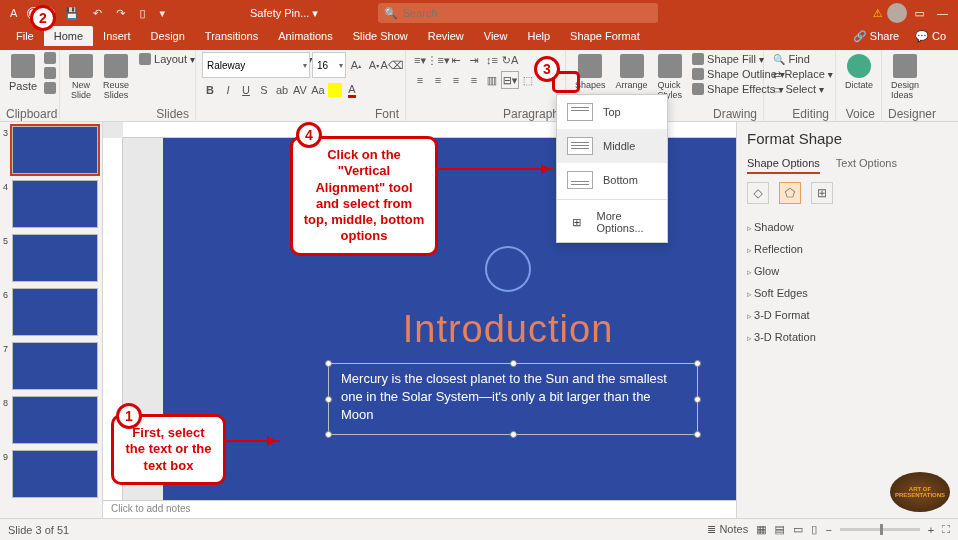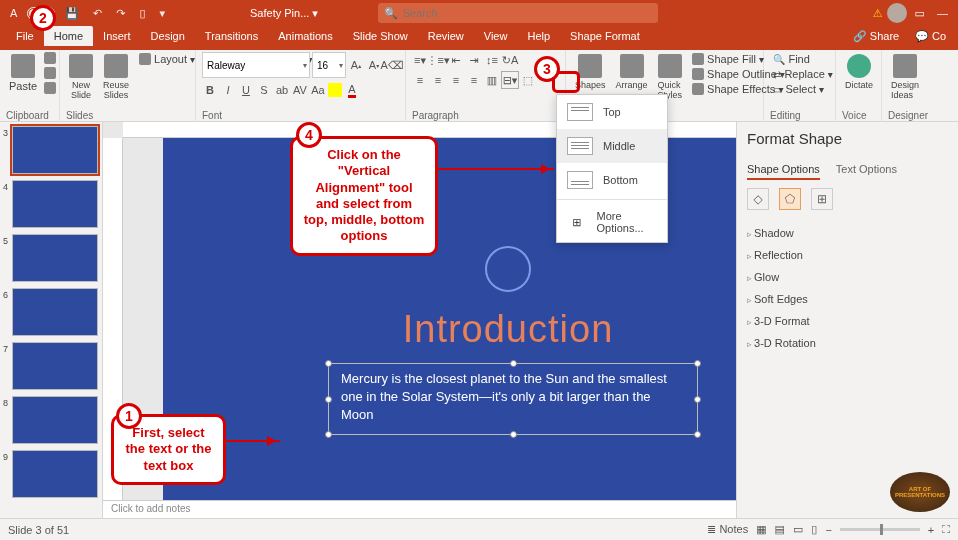--- a/index.html
+++ b/index.html
@@ -13,21 +13,21 @@
 .titlebar .tright{position:absolute;right:6px;display:flex;align-items:center;gap:4px}
 .titlebar .avatar{width:20px;height:20px;border-radius:50%;background:#b7a9a0;display:inline-block}
 .menubar{height:24px;background:#c43e1c;display:flex;align-items:flex-start;padding:0 6px;gap:0;color:#fff;position:relative}
 .menubar .mitem{padding:4px 10px;cursor:pointer;font-size:11px}
 .menubar .mitem.active{background:#f3f2f1;color:#333;border-radius:2px 2px 0 0}
 .menubar .mitem.contextual{color:#fff}
 .menubar .mright{position:absolute;right:6px;display:flex;gap:4px}
 .menubar .mright .mitem{padding:4px 6px}
 .ribbon{height:72px;background:#f3f2f1;border-bottom:1px solid #d6d6d6;display:flex;position:relative}
 .rgroup{border-right:1px solid #e0e0e0;padding:2px 6px 0 6px;display:flex;flex-direction:column;justify-content:space-between;height:72px}
-.rgroup .lbl{text-align:left;color:#666;font-size:10px;padding-bottom:1px}
+.rgroup .lbl{text-align:right;color:#666;font-size:12px;padding-bottom:1px}
 .rgroup .body{display:flex;align-items:flex-start;gap:4px;flex:1}
 .rbtn{padding:2px 3px;color:#444;display:flex;flex-direction:column;align-items:center;gap:2px;font-size:10px;cursor:pointer}
 .rmini{color:#444;font-size:10px;padding:1px 3px;display:flex;align-items:center;gap:3px;cursor:pointer;white-space:nowrap}
 .ricon{width:16px;height:16px;background:#888;border-radius:2px;display:inline-block}
 .ricon.big{width:24px;height:24px}
 .fontbox{display:flex;flex-direction:column;gap:3px}
 .fontrow{display:flex;gap:2px;align-items:center}
 .combo{border:1px solid #ccc;background:#fff;height:26px;padding:0 14px 0 4px;font-size:10px;display:flex;align-items:center;position:relative}
 .combo::after{content:"▾";position:absolute;right:2px;font-size:8px;color:#666}
 .fmt{width:16px;height:16px;display:flex;align-items:center;justify-content:center;color:#555;font-size:11px}
@@ -51,21 +51,21 @@
 .dropdown{position:absolute;background:#fff;border:1px solid #ccc;box-shadow:0 3px 10px rgba(0,0,0,.2);z-index:60}
 .dd-item{display:flex;align-items:center;gap:10px;padding:8px 14px 8px 10px;cursor:pointer;font-size:11px;color:#444}
 .dd-item:hover,.dd-item.hov{background:#eee}
 .dd-icon{width:26px;height:18px;border:1px solid #aaa;background:#fff;position:relative}
 .dd-icon::before{content:"";position:absolute;left:3px;right:3px;height:1px;background:#888}
 .dd-icon.top::before{top:3px;box-shadow:0 3px 0 #888}
 .dd-icon.mid::before{top:7px;box-shadow:0 3px 0 #888,0 -3px 0 #888}
 .dd-icon.bot::before{bottom:3px;box-shadow:0 -3px 0 #888}
 .dd-sep{height:1px;background:#e0e0e0;margin:2px 0}
 .format-pane{width:222px;background:#f3f2f1;border-left:1px solid #d6d6d6;padding:8px 10px}
-.format-pane h2{font-size:15px;font-weight:400;color:#333;margin-bottom:16px}
+.format-pane h2{font-size:15px;font-weight:400;color:#333;margin-bottom:10px}
 .fp-tabs{display:flex;gap:16px;font-size:10px;color:#666;margin-bottom:8px}
 .fp-tabs .act{color:#333;border-bottom:2px solid #c43e1c;padding-bottom:3px}
 .fp-icons{display:flex;gap:10px;margin-bottom:12px}
 .fp-icons .fpicon{width:22px;height:22px;border:1px solid #ccc;display:flex;align-items:center;justify-content:center;font-size:12px;color:#666}
 .fp-icons .fpicon.sel{background:#ffe4cc;border-color:#e5a060}
 .fp-sect{padding:5px 0;font-size:11px;color:#444;cursor:pointer}
 .fp-sect::before{content:"▹ ";color:#888;font-size:9px}
 .statusbar{position:absolute;bottom:0;left:0;right:0;height:22px;background:#f3f2f1;border-top:1px solid #d6d6d6;display:flex;align-items:center;padding:0 8px;font-size:10px;color:#555;justify-content:space-between}
 .statusbar .sright{display:flex;align-items:center;gap:8px}
 .zoom{width:80px;height:3px;background:#ccc;position:relative}

